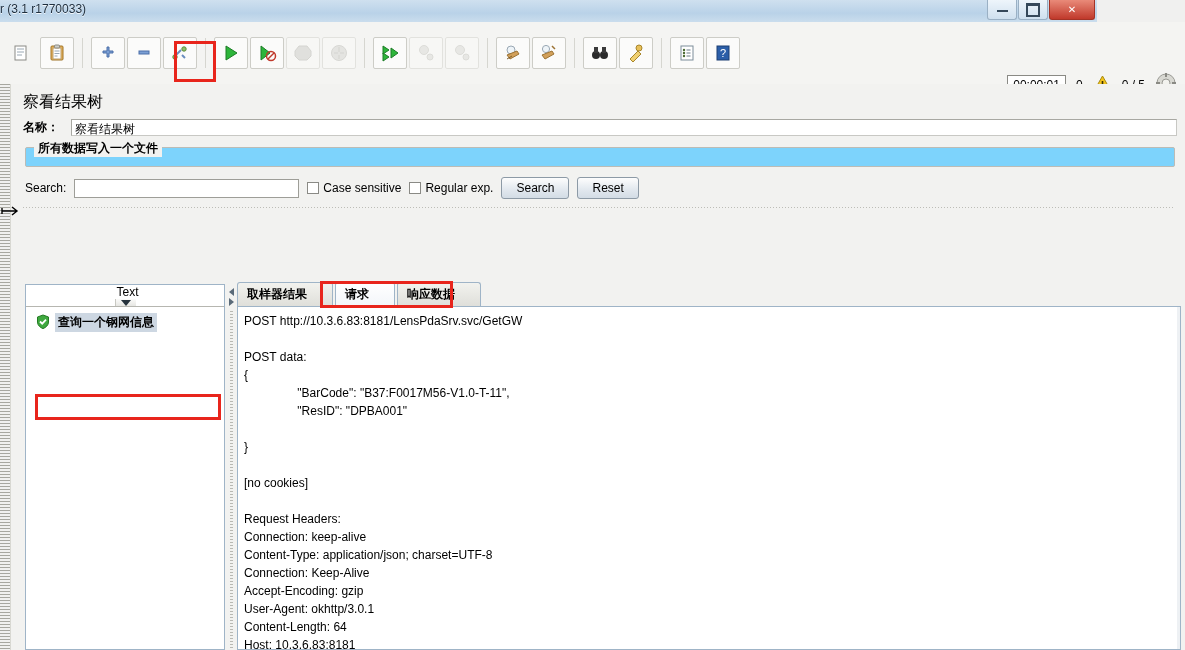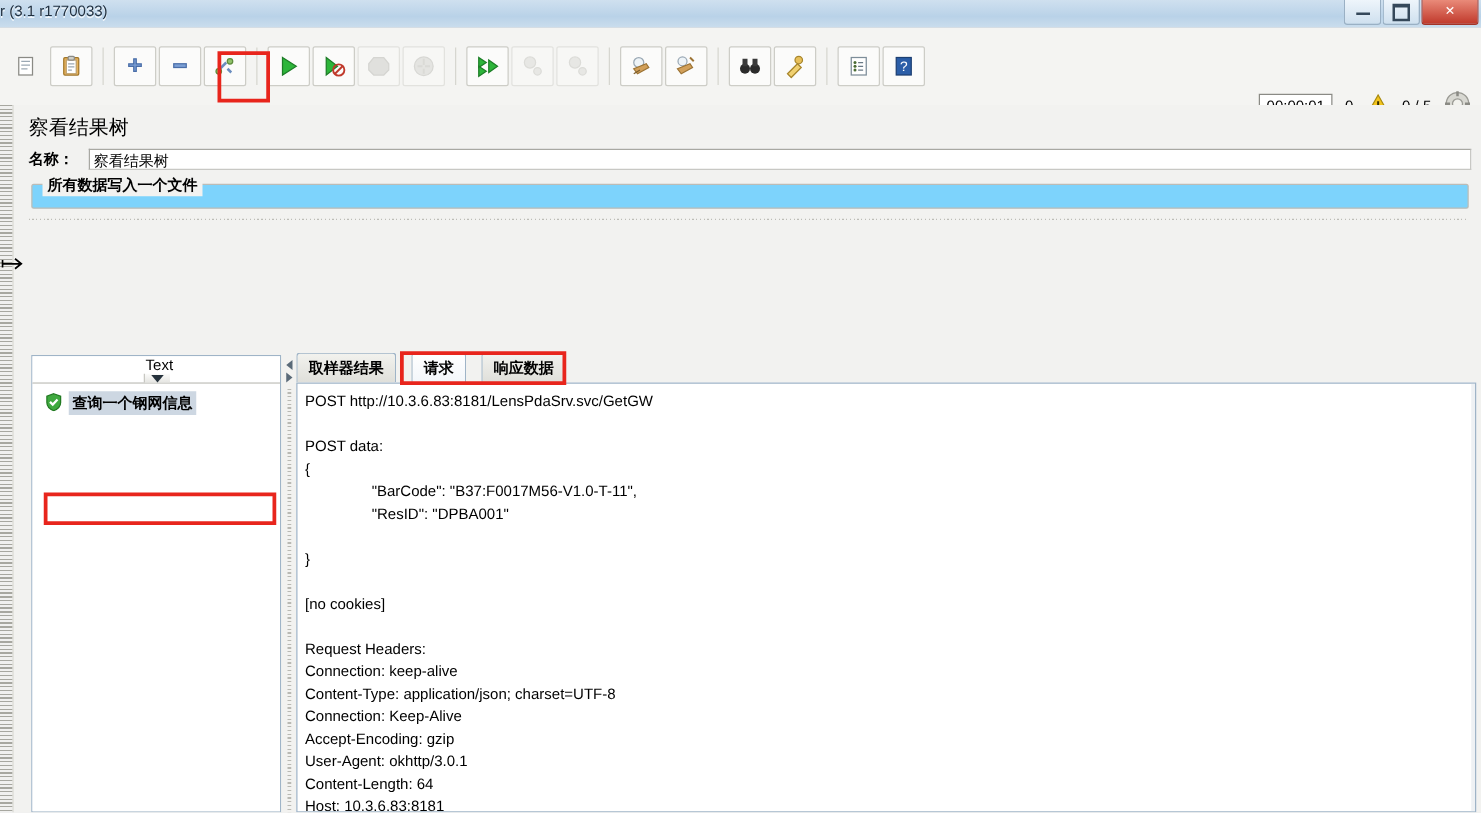--- a/index.html
+++ b/index.html
@@ -5,21 +5,21 @@
   html,body{margin:0;padding:0;}
   body{
     width:1185px;height:650px;overflow:hidden;
     font-family:"Liberation Sans","DejaVu Sans",sans-serif;
     font-size:12px;color:#000;background:#f0f0ef;
   }
   .app{position:relative;width:1185px;height:650px;}
 
   
   .titlebar{
-    position:absolute;left:0;top:0;width:1185px;height:22px;
+    position:absolute;left:0;top:0;width:1097px;height:22px;
     background:linear-gradient(#cfe0ef,#b9d2e8 60%,#cadded);
     border-bottom:1px solid #8fa8bd;overflow:hidden;
   }
   .title-text{
     position:absolute;left:0;top:2px;font-size:12px;color:#203040;
     text-shadow:0 1px 0 rgba(255,255,255,.8);white-space:nowrap;
   }
   .wbtns{position:absolute;right:2px;top:0;display:flex;}
   .wbtn{
     width:28px;height:19px;margin-left:1px;border:1px solid #9ab0c4;
@@ -176,21 +176,21 @@
   .div-arrow-l{border-right:5px solid #5a6a78;}
   .div-arrow-r{border-left:5px solid #5a6a78;}
   .div-rail{
     flex:1;width:3px;margin-top:3px;
     background:repeating-linear-gradient(to bottom,#b9b9b3 0 1px,transparent 1px 3px);
   }
   .content-pane{flex:1;display:flex;flex-direction:column;position:relative;}
   .tabs{display:flex;align-items:flex-end;height:22px;position:relative;}
   .tab{
     border:1px solid #9fb4c7;border-bottom:none;border-radius:3px 3px 0 0;
-    padding:3px 9px 3px 9px;font-size:12px;margin-right:12px;
+    padding:3px 25px 3px 9px;font-size:12px;margin-right:2px;
     background:linear-gradient(#f2f2ee,#dfdfda);color:#000;
   }
   .tab.active{
     background:linear-gradient(#ffffff,#f3f6fa);font-weight:bold;
     position:relative;z-index:3;
   }
   .tab.plain{font-weight:bold;}
   .tabs-highlight{
     position:absolute;left:83px;top:-3px;width:133px;height:27px;
     border:3px solid #e8251c;box-sizing:border-box;z-index:10;pointer-events:none;
@@ -401,20 +401,34 @@
 
     <div class="field-row">
       <span class="field-label">名称：</span>
       <div class="field-input">察看结果树</div>
     </div>
 
     <div class="groupbox">
       <span class="group-title">所有数据写入一个文件</span>
     </div>
 
+    <div class="search-row">
+      <span class="search-label">Search:</span>
+      <div class="search-input"></div>
+      <label class="chk-wrap">
+        <span class="chk"></span>
+        <span>Case sensitive</span>
+      </label>
+      <label class="chk-wrap">
+        <span class="chk"></span>
+        <span>Regular exp.</span>
+      </label>
+      <button class="btn sm">Search</button>
+      <button class="btn sm">Reset</button>
+    </div>
 
     <div class="hr-dot"></div>
 
     <div class="split">
 
       <div class="tree-pane">
         <div class="combo">
           <span class="combo-text">Text</span>
           <span class="combo-arrow">
               <span class="caret-down"></span>

